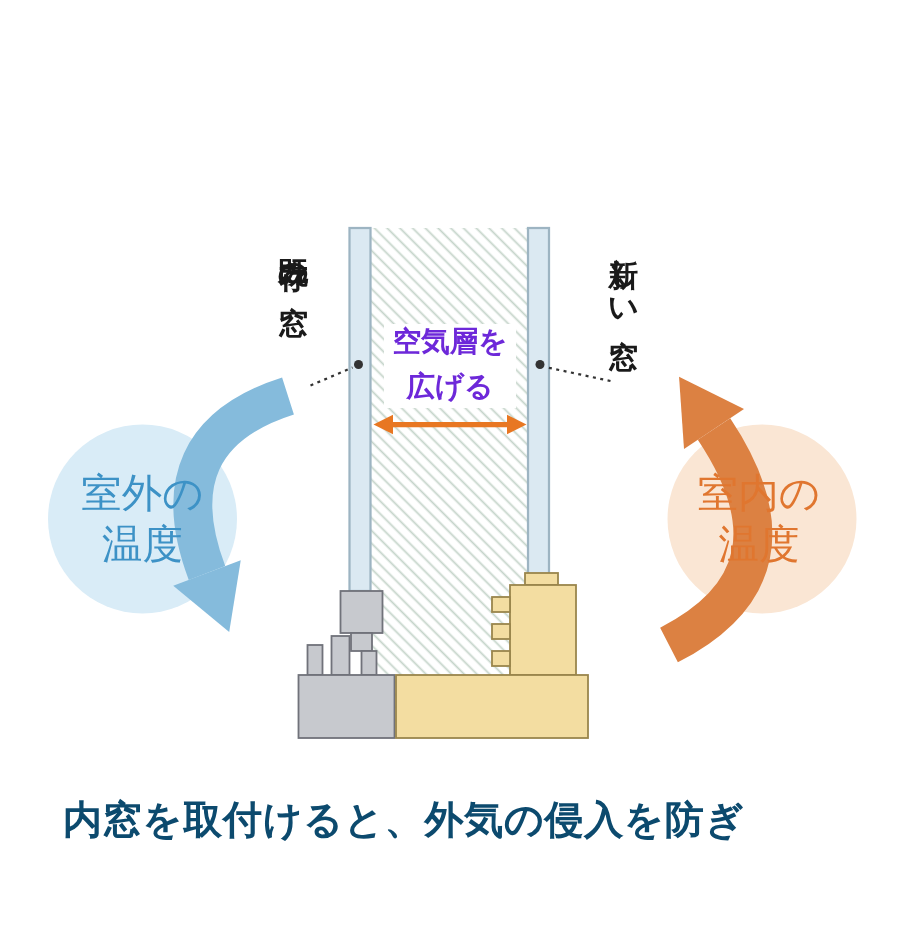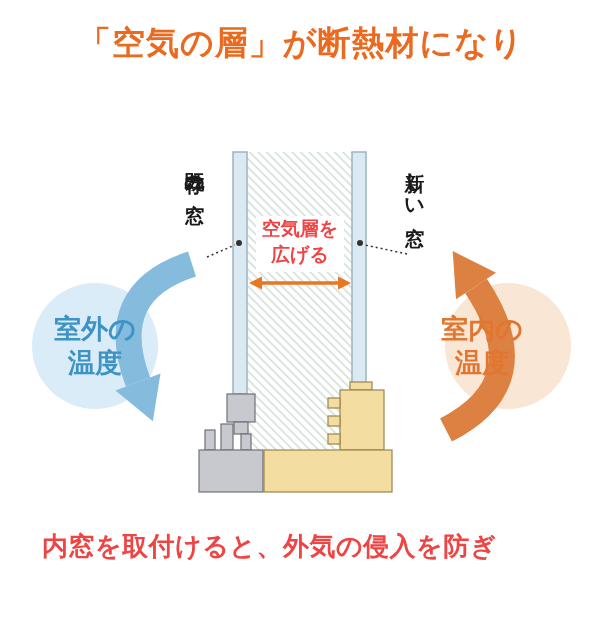--- a/index.html
+++ b/index.html
@@ -13,38 +13,37 @@
   }
   .diagram-svg{position:absolute;left:0;top:0;width:602px;height:632px;}
   .vlabel{
     position:absolute;writing-mode:vertical-rl;text-orientation:upright;
     font-weight:bold;font-size:20px;letter-spacing:3px;color:#1a1a1a;
   }
   .vlabel.left{left:182px;top:156px;}
   .vlabel.right{left:402px;top:156px;}
   .airbox{
     position:absolute;left:256px;top:216px;width:88px;height:56px;background:#fff;
-    display:flex;flex-direction:column;align-items:center;justify-content:flex-start;
-    font-size:19px;font-weight:bold;line-height:26px;color:#ef4444;text-align:center;
+    display:flex;flex-direction:column;align-items:center;justify-content:space-between;
+    font-size:19px;font-weight:bold;line-height:26px;color:#6d28d9;text-align:center;
   }
-  .temp{position:absolute;width:132px;text-align:center;font-weight:bold;font-size:27px;line-height:34px;}
+  .temp{position:absolute;width:132px;text-align:center;font-weight:normal;font-size:27px;line-height:34px;}
   .temp.outdoor{left:29px;top:312px;color:#3D92C6;}
-  .temp.indoor{left:416px;top:312px;color:#E0762F;}
+  .temp.indoor{left:440px;top:312px;color:#E0762F;}
   .caption{
     position:absolute;left:42px;top:527px;font-size:26px;font-weight:bold;
-    color:#ef4444;line-height:38px;letter-spacing:0.5px;
+    color:#0c4a6e;line-height:38px;letter-spacing:0.5px;
   }
 </style>
 </head>
 <body>
 
 <div class="page">
 
   <div class="title">
-    <div>「空気の層」が断熱材になり</div>
   </div>
 
   <svg class="diagram-svg" viewBox="0 0 602 632">
     <defs>
       <pattern id="hatch" patternUnits="userSpaceOnUse" width="6" height="6" patternTransform="rotate(-45)">
         <line x1="3" y1="0" x2="3" y2="6" stroke="#C5D4CA" stroke-width="1.2"></line>
       </pattern>
     </defs>
 
     <circle cx="95" cy="346" r="63" fill="#D9ECF7"></circle>

